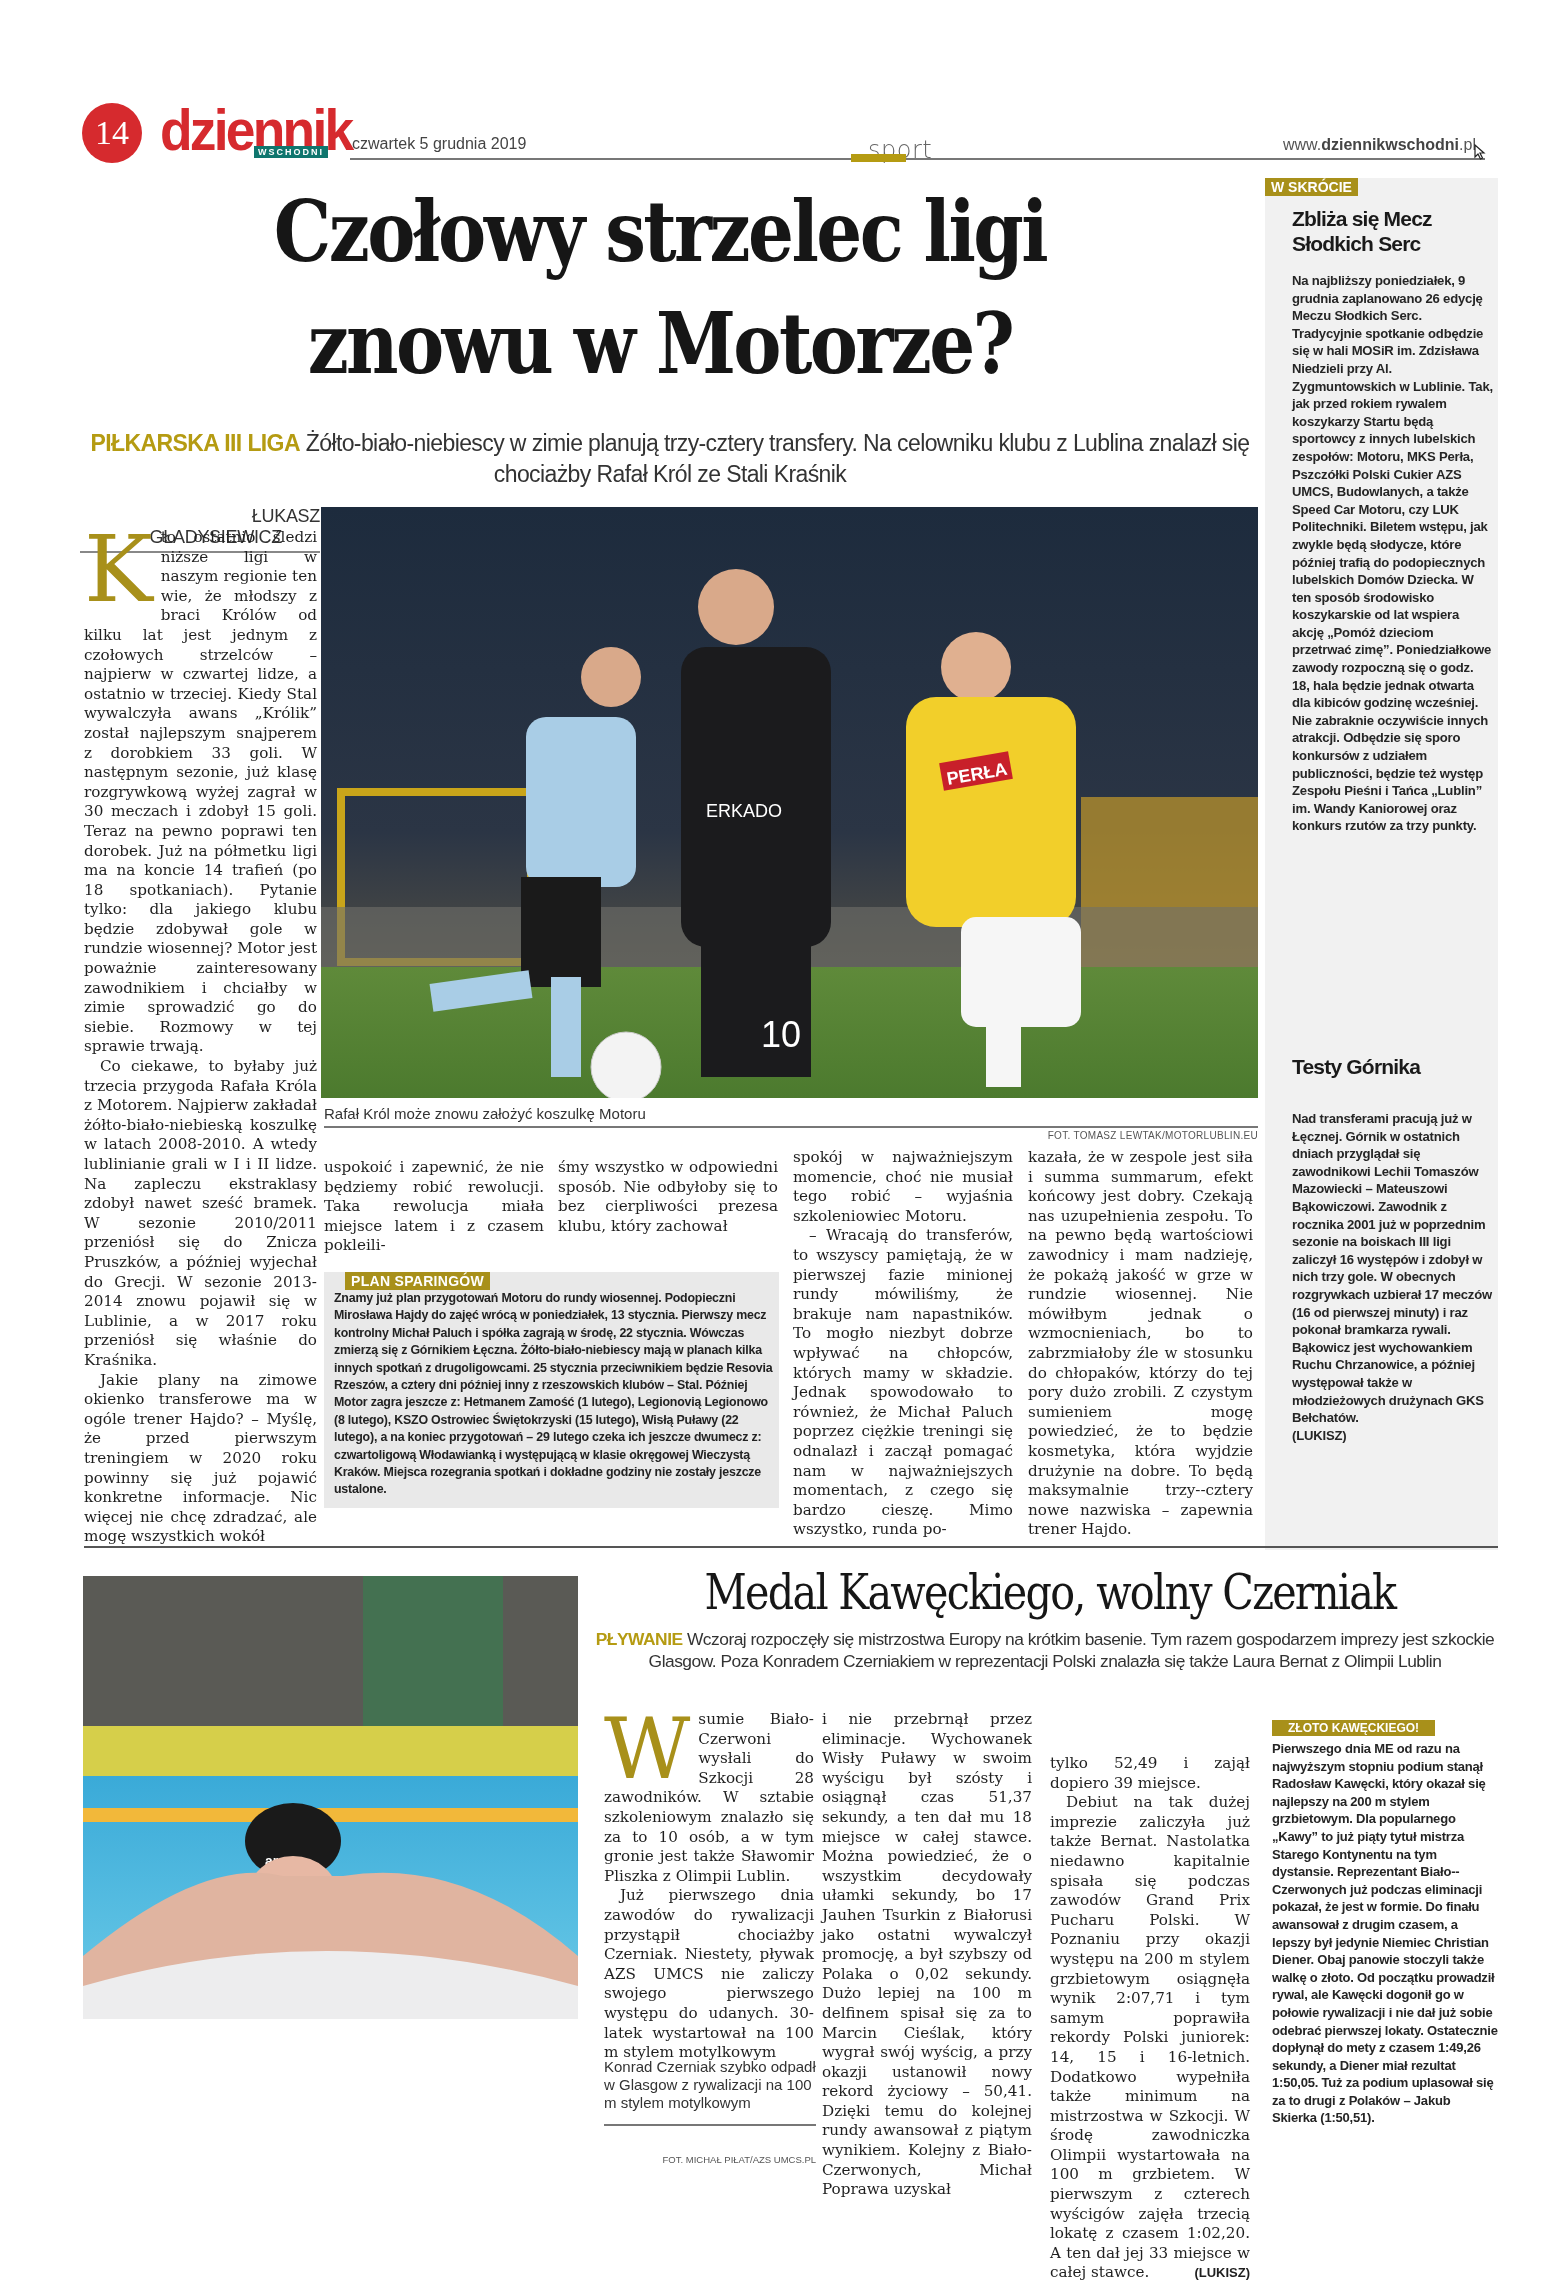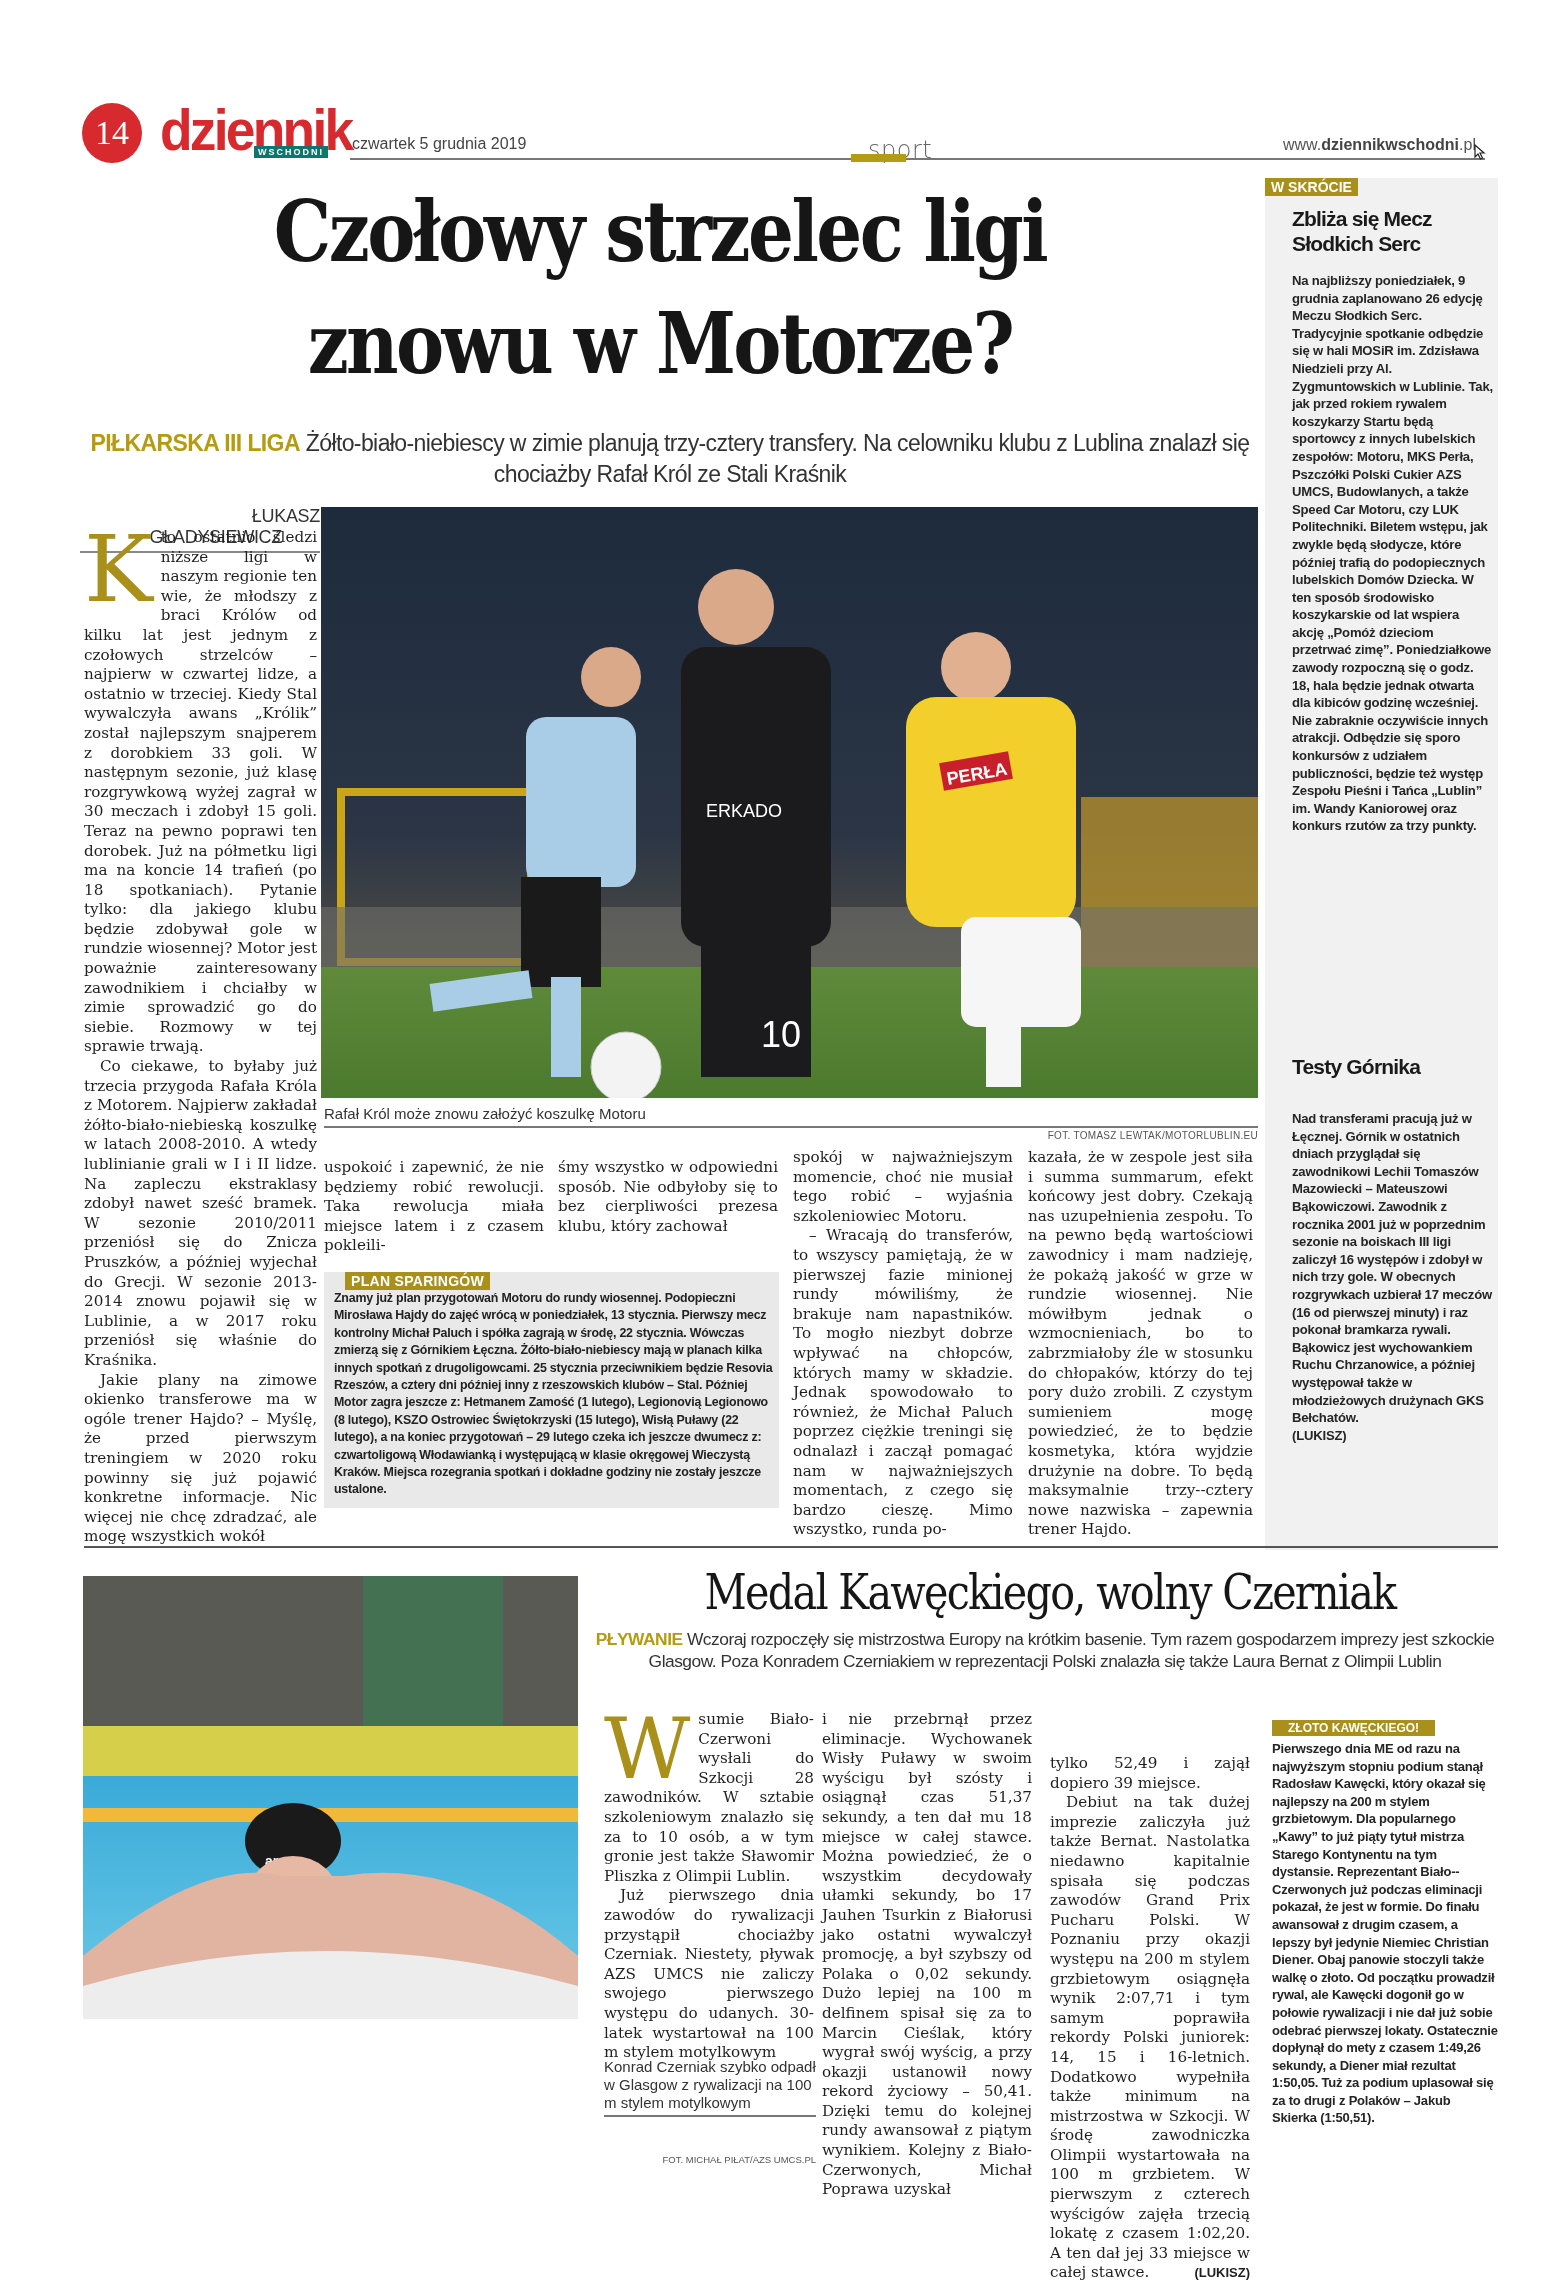--- a/index.html
+++ b/index.html
@@ -57,21 +57,21 @@
 
   .divider-mid { left: 84px; top: 1546px; width: 1414px; height: 2px; background: #555; }
 
   .photo2 { left: 83px; top: 1576px; width: 495px; height: 443px; overflow: hidden; }
   .headline2 { left: 600px; top: 1560px; width: 900px; text-align: center; font-family: "DejaVu Serif", serif; font-size: 48px; line-height: 64px; color: #161616; letter-spacing: -2px; transform: scaleX(0.86); }
   .lead2 { left: 590px; top: 1628px; width: 910px; text-align: center; font-family: "Liberation Sans", sans-serif; font-size: 17.4px; line-height: 22px; color: #333; letter-spacing: -0.5px; }
 
   .sw-col1 { left: 604px; top: 1710px; width: 210px; }
   .sw-col2 { left: 822px; top: 1710px; width: 210px; }
   .sw-col3 { left: 1050px; top: 1754px; width: 200px; }
-  .caption2 { left: 604px; top: 2058px; width: 212px; font-family: "Liberation Sans", sans-serif; font-size: 15px; line-height: 18px; color: #333; border-bottom: 2px solid #777; padding-bottom: 3px; }
+  .caption2 { left: 604px; top: 2058px; width: 212px; font-family: "Liberation Sans", sans-serif; font-size: 15px; line-height: 18px; color: #333; border-bottom: 2px solid #777; padding-bottom: 12px; }
   .credit2 { left: 604px; top: 2154px; width: 212px; text-align: right; font-family: "Liberation Sans", sans-serif; font-size: 9.5px; color: #555; }
   .sig { font-family: "Liberation Sans", sans-serif; font-weight: bold; font-size: 13px; float: right; }
 
   .gold-tag2 { left: 1272px; top: 1720px; background: #a8901a; color: #fff; font-family: "Liberation Sans", sans-serif; font-weight: 900; font-size: 12px; padding: 1px 16px; }
   .gold-text { left: 1272px; top: 1740px; width: 226px; font-family: "Liberation Sans", sans-serif; font-weight: bold; font-size: 13px; line-height: 17.6px; color: #252525; letter-spacing: -0.2px; }
 </style>
 </head>
 <body>
 
 <div class="abs page-num">14</div>

